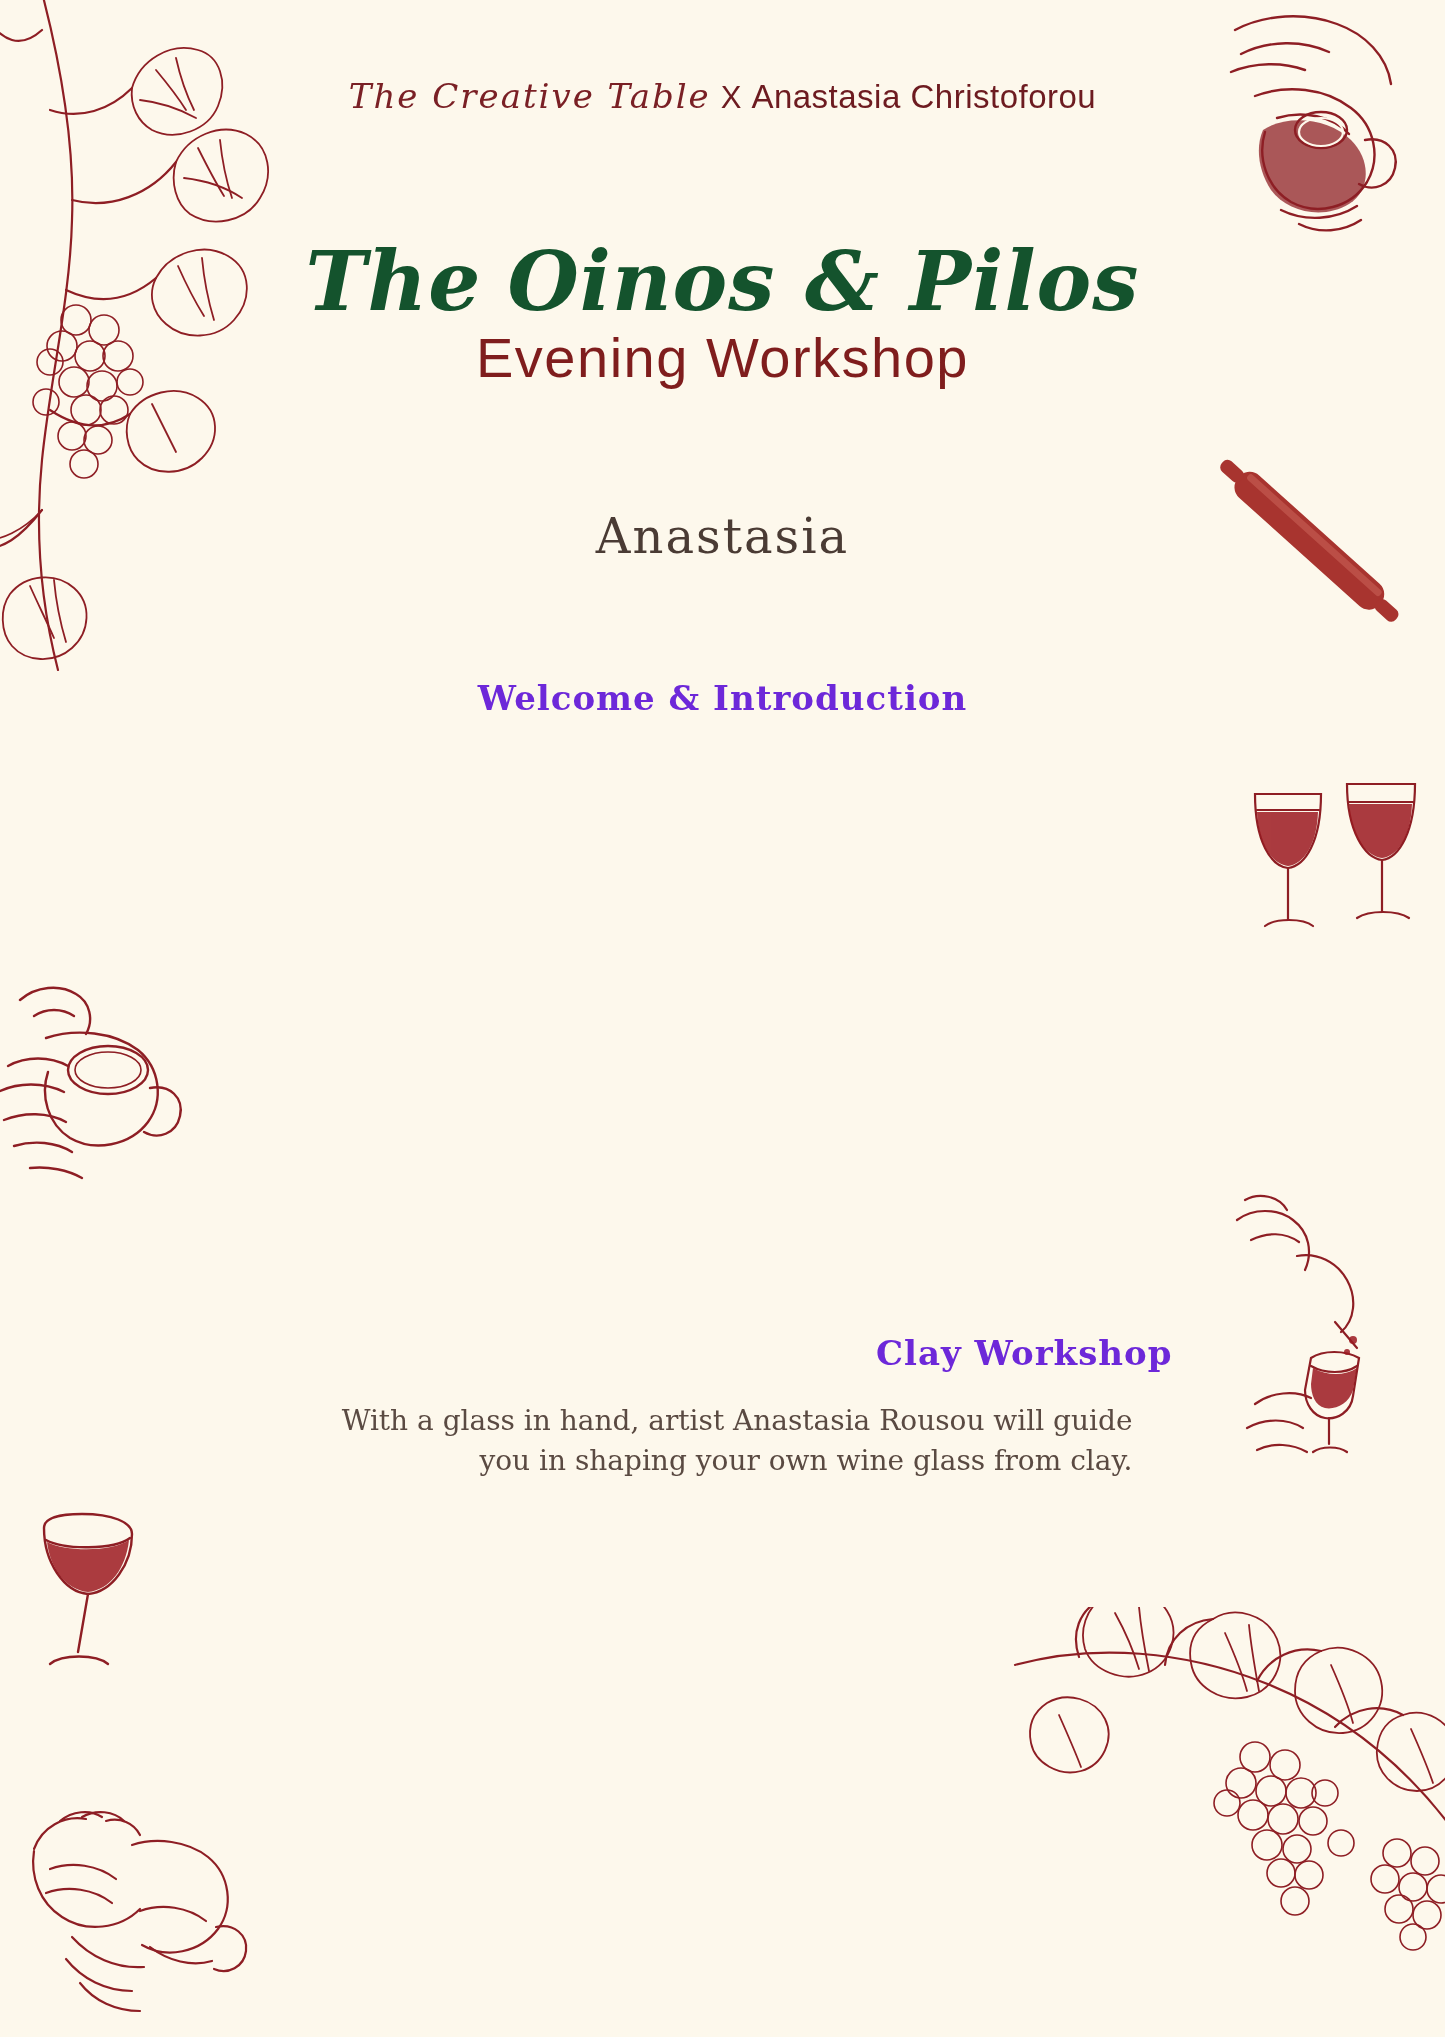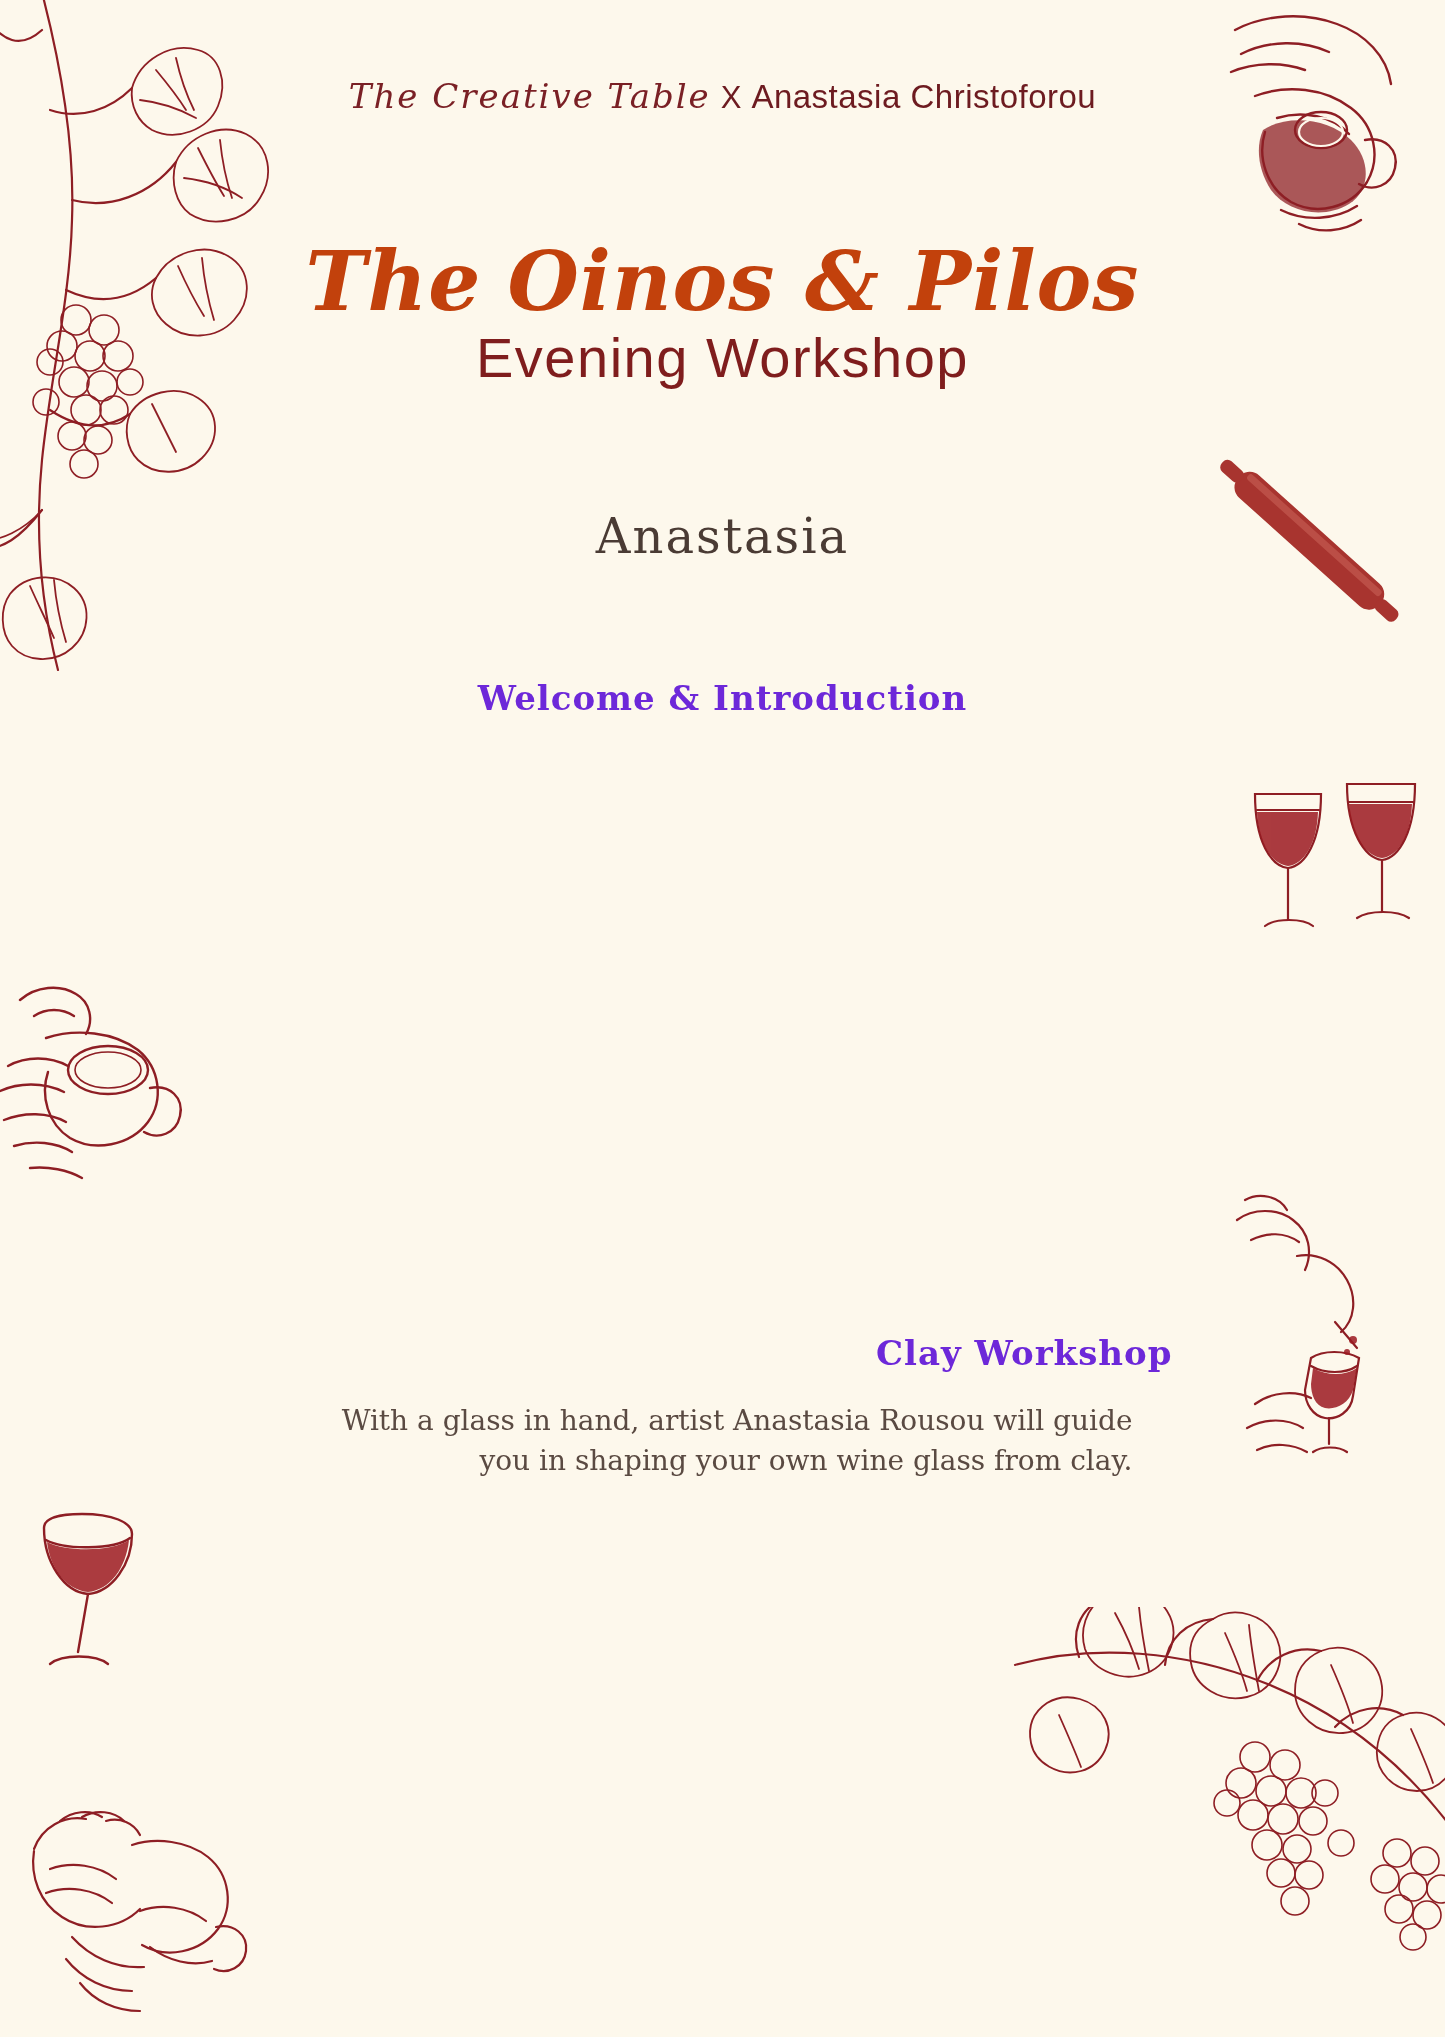--- a/index.html
+++ b/index.html
@@ -76,21 +76,21 @@
     position: absolute;
     top: 185px;
     left: 0;
     width: 100%;
     text-align: center;
     font-family: "DejaVu Serif", serif;
     font-style: italic;
     font-weight: bold;
     font-size: 82px;
     letter-spacing: 1px;
-    color: #c2410c;
+    color: #14532d;
     line-height: 1;
     white-space: nowrap;
   }
   .title-main .word-sp { display: inline-block; width: 26px; }
 
   .title-sub {
     position: absolute;
     top: 325px;
     left: 0;
     width: 100%;

